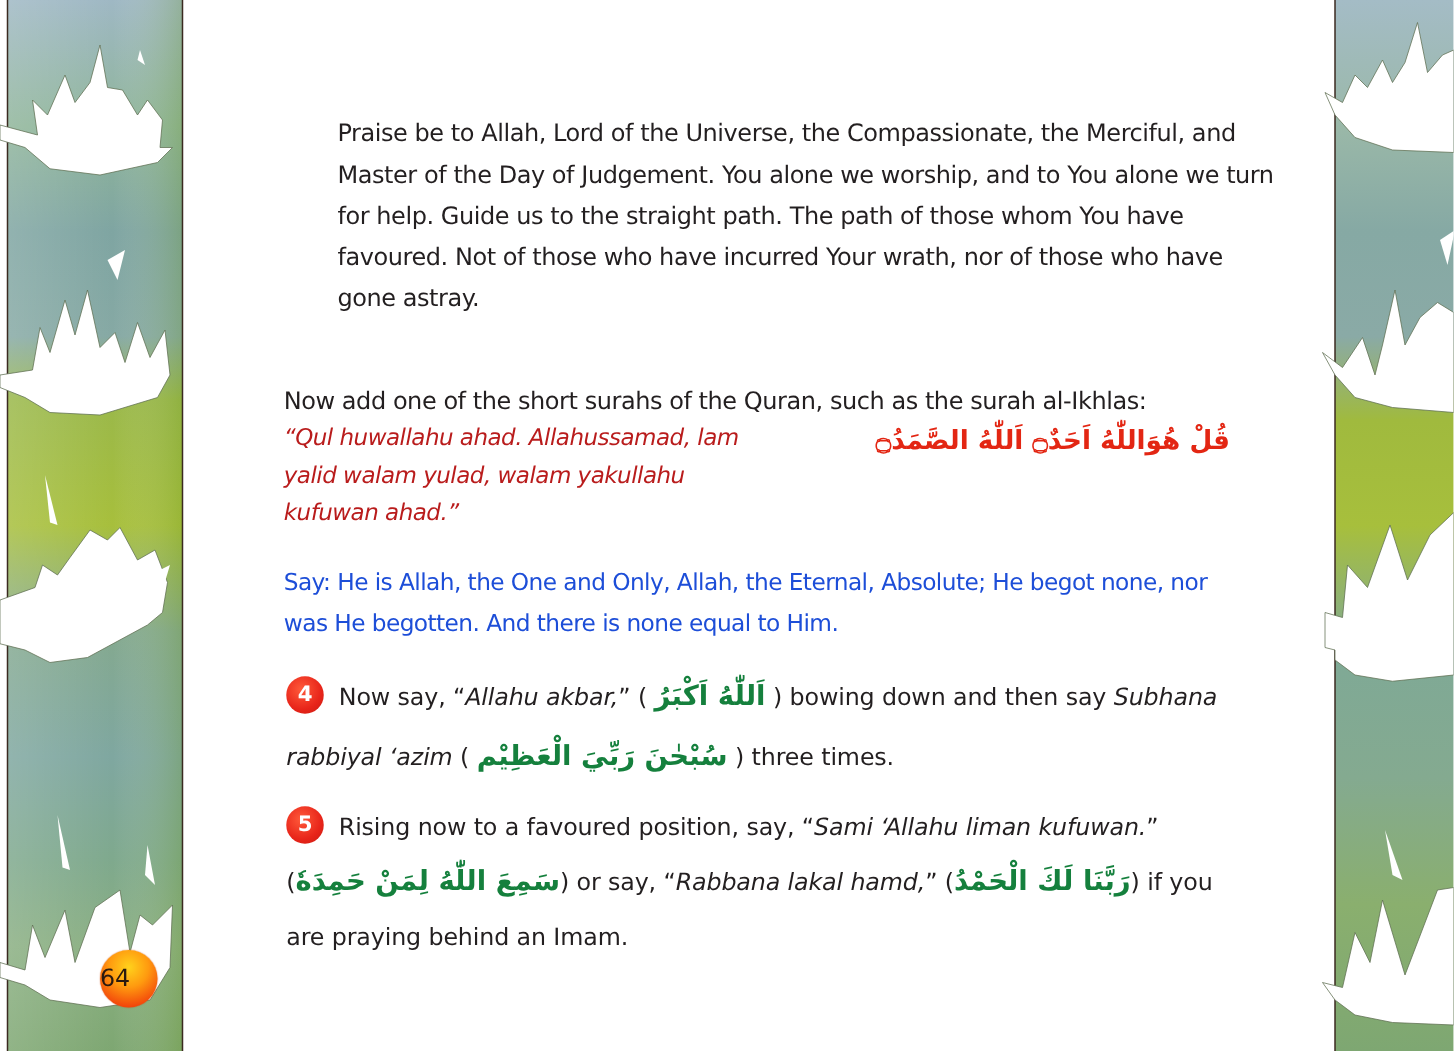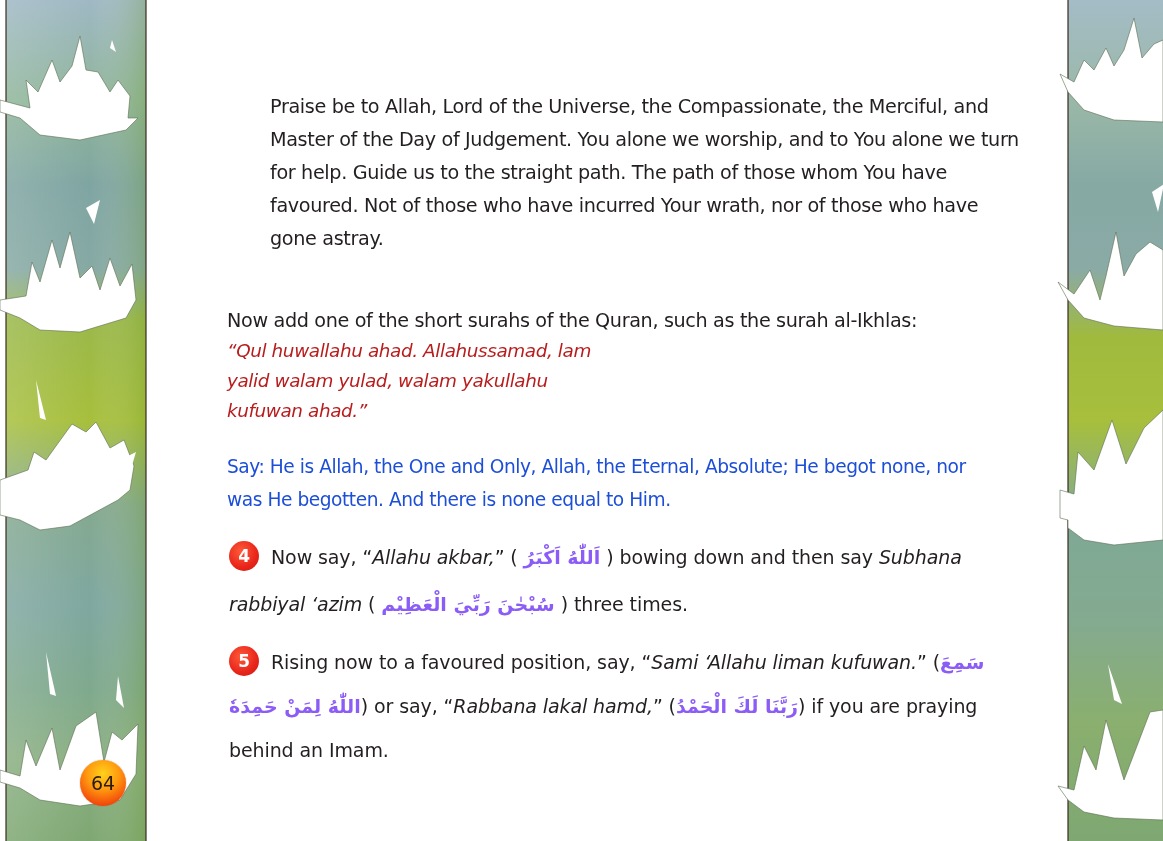--- a/index.html
+++ b/index.html
@@ -49,31 +49,31 @@
     .step5 { top: 550px; line-height: 44px; }
     .badge {
       display: inline-block; width: 30px; height: 30px; border-radius: 50%;
       background: radial-gradient(circle at 40% 35%, #ff5a3a 0%, #e8251a 60%, #c91a10 100%);
       color: #fff; font-weight: bold; font-size: 17px; line-height: 30px;
       text-align: center; vertical-align: middle; margin-right: 12px;
       position: relative; top: -3px;
       font-family: "DejaVu Sans", sans-serif;
     }
     .ar-inline {
-      color: #8b5cf6; font-weight: bold; font-size: 19px;
+      color: #15803d; font-weight: bold; font-size: 22px;
       font-family: "DejaVu Sans", sans-serif; unicode-bidi: isolate; direction: rtl;
     }
     .it { font-style: italic; }
 
     .page-number {
       position: absolute; left: 80px; top: 760px; width: 46px; height: 46px;
       border-radius: 50%;
       background: radial-gradient(circle at 50% 30%, #ffd21c 0%, #ff9a0f 40%, #f2450b 80%, #e0330a 100%);
       box-shadow: 0 0 1px #c24a0a;
-      color: #2a1a10; font-size: 19px; line-height: 46px; text-align: center;
+      color: #2a1a10; font-size: 19px; line-height: 46px; 
       font-family: "DejaVu Sans", sans-serif;
     }
   </style>
 </head>
 <body>
 
 <div class="strip strip-left">
   <svg width="152" height="841" viewBox="0 0 152 841">
     <defs>
       <linearGradient id="lgL" x1="0" y1="0" x2="0" y2="1">
@@ -139,20 +139,21 @@
     <path d="M4,786 L20,790 L30,746 L42,770 L52,720 L70,780 L96,712 L109,710 L109,820 L60,818 L30,812 L14,800 Z" fill="#ffffff" stroke="#5d6d50" stroke-width="0.6"></path>
   </svg>
 </div>
 
 <div class="page">
   <p class="para p1">Praise be to Allah, Lord of the Universe, the Compassionate, the Merciful, and Master of the Day of Judgement. You alone we worship, and to You alone we turn for help. Guide us to the straight path. The path of those whom You have favoured. Not of those who have incurred Your wrath, nor of those who have gone astray.</p>
   <p class="para p2">Now add one of the short surahs of the Quran, such as the surah al-Ikhlas:</p>
 
   <div class="translit">“Qul huwallahu ahad. Allahussamad, lam yalid walam yulad, walam yakullahu kufuwan ahad.”</div>
   <div class="arabic-block">
+    <div>قُلْ هُوَاللّٰهُ اَحَدٌ۝ اَللّٰهُ الصَّمَدُ۝</div>
   </div>
 
   <div class="translation">Say: He is Allah, the One and Only, Allah, the Eternal, Absolute; He begot none, nor was He begotten. And there is none equal to Him.</div>
 
   <div class="step step4">
     <span class="badge">4</span><span>Now say, “</span><span class="it">Allahu akbar,</span><span>” ( </span><span class="ar-inline">اَللّٰهُ اَكْبَرُ</span><span> ) bowing down and then say </span><span class="it">Subhana rabbiyal ‘azim</span><span> ( </span><span class="ar-inline">سُبْحٰنَ رَبِّيَ الْعَظِيْم</span><span> ) three times.</span>
   </div>
 
   <div class="step step5">
     <span class="badge">5</span><span>Rising now to a favoured position, say, “</span><span class="it">Sami ‘Allahu liman kufuwan.</span><span>” (</span><span class="ar-inline">سَمِعَ اللّٰهُ لِمَنْ حَمِدَهٗ</span><span>) or say, “</span><span class="it">Rabbana lakal hamd,</span><span>” (</span><span class="ar-inline">رَبَّنَا لَكَ الْحَمْدُ</span><span>) if you are praying behind an Imam.</span>

